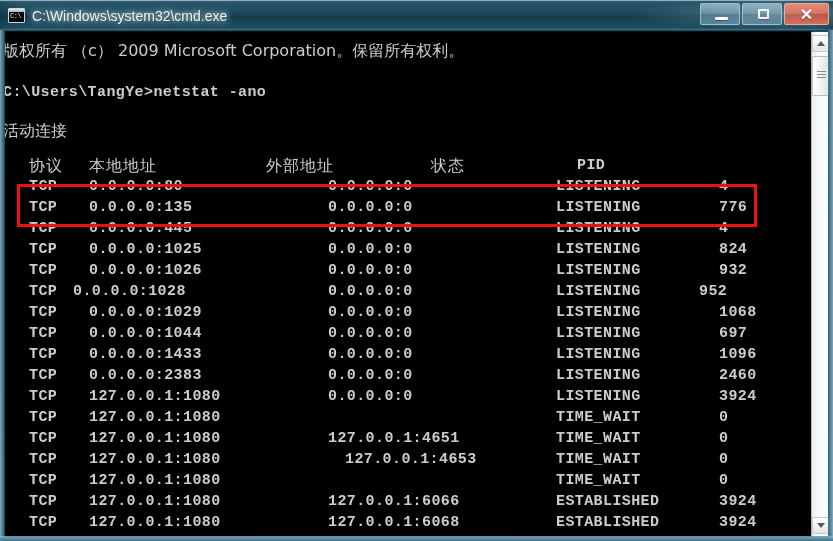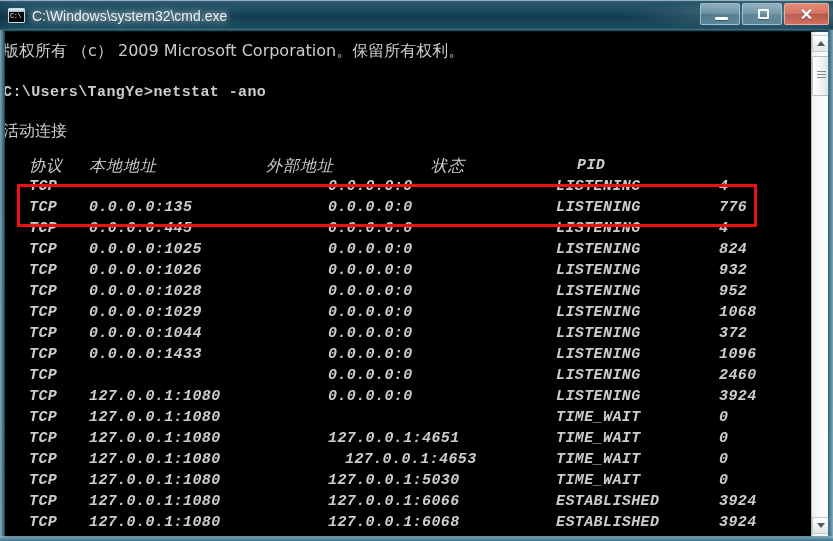--- a/index.html
+++ b/index.html
@@ -167,21 +167,21 @@
     font-size: 15px;
     font-weight: bold;
     letter-spacing: 0.4px;
   }
   .cell.cjk {
     font-family: "DejaVu Sans", sans-serif;
     font-weight: normal;
     letter-spacing: 1px;
     font-size: 16px;
   }
-  .row { position: absolute; left:0; width: 808px; height: 21px; font-style: italic; }
+  .row { position: absolute; left:0; width: 808px; height: 21px; }
 
   
   #redbox {
     position: absolute;
     left: 12px; top: 152px;
     width: 740px; height: 43px;
     border: 3px solid #ee1111;
     pointer-events: none;
   }
 
@@ -273,20 +273,21 @@
         <div class="cell cjk" style="left:24px;">协议</div>
         <div class="cell cjk" style="left:84px;">本地地址</div>
         <div class="cell cjk" style="left:261px;">外部地址</div>
         <div class="cell cjk" style="left:426px;">状态</div>
         <div class="cell" style="left:572px;">PID</div>
       </div>
 
       <div id="rows-container">
           <div class="row" style="top: 144px;">
             <div class="cell" style="left: 24px;">TCP</div>
+            <div class="cell" style="left: 84px;">0.0.0.0:80</div>
             <div class="cell" style="left: 323px;">0.0.0.0:0</div>
             <div class="cell" style="left: 551px;">LISTENING</div>
             <div class="cell" style="left: 714px;">4</div>
           </div>
           <div class="row" style="top: 165px;">
             <div class="cell" style="left: 24px;">TCP</div>
             <div class="cell" style="left: 84px;">0.0.0.0:135</div>
             <div class="cell" style="left: 323px;">0.0.0.0:0</div>
             <div class="cell" style="left: 551px;">LISTENING</div>
             <div class="cell" style="left: 714px;">776</div>
@@ -307,48 +308,49 @@
           </div>
           <div class="row" style="top: 228px;">
             <div class="cell" style="left: 24px;">TCP</div>
             <div class="cell" style="left: 84px;">0.0.0.0:1026</div>
             <div class="cell" style="left: 323px;">0.0.0.0:0</div>
             <div class="cell" style="left: 551px;">LISTENING</div>
             <div class="cell" style="left: 714px;">932</div>
           </div>
           <div class="row" style="top: 249px;">
             <div class="cell" style="left: 24px;">TCP</div>
-            <div class="cell" style="left: 84px;">0.0.0.0:1028</div>
-            <div class="cell" style="left: 323px;">0.0.0.0:0</div>
-            <div class="cell" style="left: 551px;">LISTENING</div>
-            <div class="cell" style="left: 714px; text-align: center;">952</div>
+            <div class="cell" style="left: 68px;">0.0.0.0:1028</div>
+            <div class="cell" style="left: 323px;">0.0.0.0:0</div>
+            <div class="cell" style="left: 551px;">LISTENING</div>
+            <div class="cell" style="left: 694px; text-align: center;">952</div>
           </div>
           <div class="row" style="top: 270px;">
             <div class="cell" style="left: 24px;">TCP</div>
             <div class="cell" style="left: 84px;">0.0.0.0:1029</div>
             <div class="cell" style="left: 323px;">0.0.0.0:0</div>
             <div class="cell" style="left: 551px;">LISTENING</div>
             <div class="cell" style="left: 714px;">1068</div>
           </div>
           <div class="row" style="top: 291px;">
             <div class="cell" style="left: 24px;">TCP</div>
             <div class="cell" style="left: 84px;">0.0.0.0:1044</div>
             <div class="cell" style="left: 323px;">0.0.0.0:0</div>
             <div class="cell" style="left: 551px;">LISTENING</div>
-            <div class="cell" style="left: 714px;">372</div>
+            <div class="cell" style="left: 714px;">697</div>
           </div>
           <div class="row" style="top: 312px;">
             <div class="cell" style="left: 24px;">TCP</div>
             <div class="cell" style="left: 84px;">0.0.0.0:1433</div>
             <div class="cell" style="left: 323px;">0.0.0.0:0</div>
             <div class="cell" style="left: 551px;">LISTENING</div>
             <div class="cell" style="left: 714px;">1096</div>
           </div>
           <div class="row" style="top: 333px;">
             <div class="cell" style="left: 24px;">TCP</div>
+            <div class="cell" style="left: 84px;">0.0.0.0:2383</div>
             <div class="cell" style="left: 323px;">0.0.0.0:0</div>
             <div class="cell" style="left: 551px;">LISTENING</div>
             <div class="cell" style="left: 714px;">2460</div>
           </div>
           <div class="row" style="top: 354px;">
             <div class="cell" style="left: 24px;">TCP</div>
             <div class="cell" style="left: 84px;">127.0.0.1:1080</div>
             <div class="cell" style="left: 323px;">0.0.0.0:0</div>
             <div class="cell" style="left: 551px;">LISTENING</div>
             <div class="cell" style="left: 714px;">3924</div>
@@ -369,21 +371,20 @@
           <div class="row" style="top: 417px;">
             <div class="cell" style="left: 24px;">TCP</div>
             <div class="cell" style="left: 84px;">127.0.0.1:1080</div>
             <div class="cell" style="left: 340px;">127.0.0.1:4653</div>
             <div class="cell" style="left: 551px;">TIME_WAIT</div>
             <div class="cell" style="left: 714px;">0</div>
           </div>
           <div class="row" style="top: 438px;">
             <div class="cell" style="left: 24px;">TCP</div>
             <div class="cell" style="left: 84px;">127.0.0.1:1080</div>
-            <div class="cell" style="left: 323px;">127.0.0.1:5030</div>
             <div class="cell" style="left: 551px;">TIME_WAIT</div>
             <div class="cell" style="left: 714px;">0</div>
           </div>
           <div class="row" style="top: 459px;">
             <div class="cell" style="left: 24px;">TCP</div>
             <div class="cell" style="left: 84px;">127.0.0.1:1080</div>
             <div class="cell" style="left: 323px;">127.0.0.1:6066</div>
             <div class="cell" style="left: 551px;">ESTABLISHED</div>
             <div class="cell" style="left: 714px;">3924</div>
           </div>

